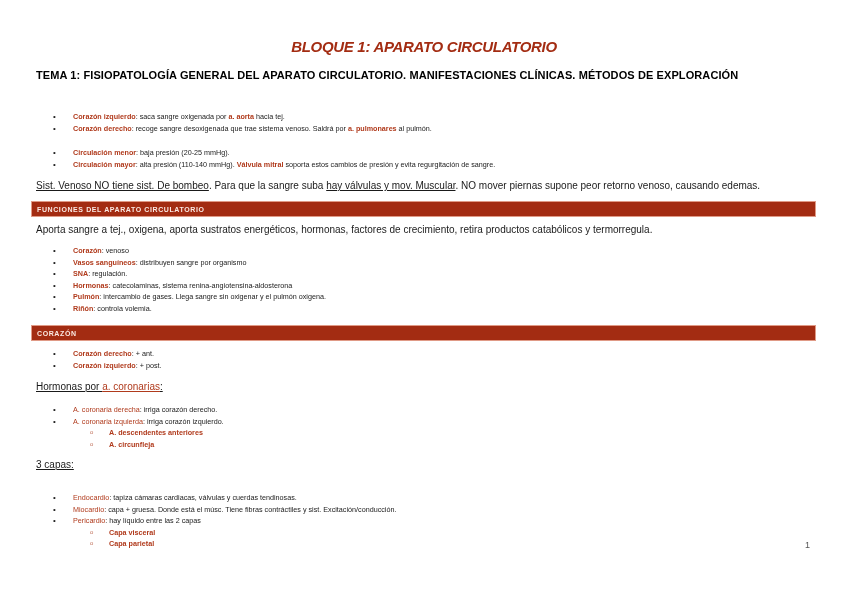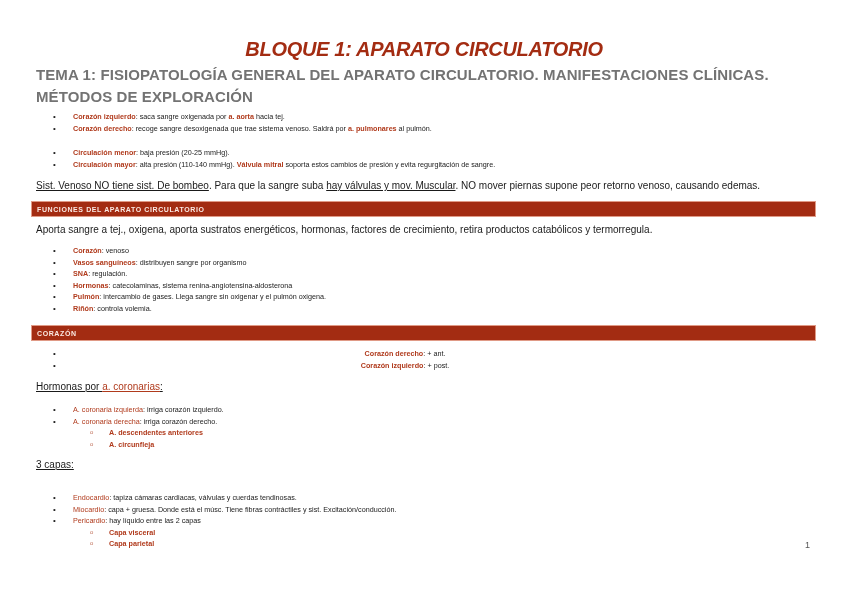--- a/index.html
+++ b/index.html
@@ -1,21 +1,21 @@
 <!DOCTYPE html>
 <html><head>
 <meta charset="utf-8">
 <style>
   html, body { margin:0; padding:0; }
   body { width:848px; height:599px; background:#ffffff; position:relative; overflow:hidden;
          font-family:"Liberation Sans", sans-serif; color:#1a1a1a; }
   .title { position:absolute; top:38px; left:0; width:848px; text-align:center;
-           font-size:20px; font-weight:bold; font-style:italic; color:#a32c12; letter-spacing:-0.3px; }
-  .subtitle { position:absolute; top:64px; left:36px; width:780px; font-size:15px; font-weight:bold;
-              color:#737373; line-height:22px; letter-spacing:0.1px; }
+           font-size:15px; font-weight:bold; font-style:italic; color:#a32c12; letter-spacing:-0.3px; }
+  .subtitle { position:absolute; top:64px; left:36px; width:780px; font-size:11px; font-weight:bold;
+              color:#000000; line-height:22px; letter-spacing:0.1px; }
   .ul { position:absolute; left:0; width:737px; margin:0; padding:0; list-style:none; }
   .li { position:relative; padding-left:73px; font-size:7.2px; line-height:11.5px; height:11.5px; white-space:nowrap; }
   .li::before { content:"\2022"; position:absolute; left:53px; top:0; font-size:8px; color:#222; }
   .li.sub { padding-left:109px; }
   .li.sub::before { content:"o"; left:90px; font-size:6px; color:#c0705a; }
   .k { color:#b03a1c; font-weight:bold; }
   .ksub { color:#b03a1c; font-weight:bold; }
   .para { position:absolute; left:36px; font-size:10px; line-height:10px; white-space:nowrap; }
   .u { text-decoration:underline; }
   .bar { position:absolute; left:31px; width:785px; height:16px; background:#a32c12;
@@ -62,32 +62,32 @@
   <li class="li"><span class="k">SNA</span><span>: regulación.</span></li>
   <li class="li"><span class="k">Hormonas</span><span>: catecolaminas, sistema renina-angiotensina-aldosterona</span></li>
   <li class="li"><span class="k">Pulmón</span><span>: intercambio de gases. Llega sangre sin oxigenar y el pulmón oxigena.</span></li>
   <li class="li"><span class="k">Riñón</span><span>: controla volemia.</span></li>
 </ul>
 
 <div class="bar" style="top:325px;">
   <span>CORAZÓN</span>
 </div>
 
-<ul class="ul" style="top:348px;text-align:center;">
+<ul class="ul" style="top:348px;">
   <li class="li"><span class="k">Corazón derecho</span><span>: + ant.</span></li>
   <li class="li"><span class="k">Corazón izquierdo</span><span>: + post.</span></li>
 </ul>
 
 <div class="para" style="top:382px;">
   <span class="u">Hormonas por </span><span class="u k" style="font-weight:normal;">a. coronarias</span><span class="u">:</span>
 </div>
 
 <ul class="ul" style="top:404px;">
+  <li class="li"><span class="k" style="font-weight:normal;">A. coronaria derecha</span><span>: irriga corazón derecho.</span></li>
   <li class="li"><span class="k" style="font-weight:normal;">A. coronaria izquierda</span><span>: irriga corazón izquierdo.</span></li>
-  <li class="li"><span class="k" style="font-weight:normal;">A. coronaria derecha</span><span>: irriga corazón derecho.</span></li>
   <li class="li sub"><span class="ksub">A. descendentes anteriores</span></li>
   <li class="li sub"><span class="ksub">A. circunfleja</span></li>
 </ul>
 
 <div class="para" style="top:460px;">
   <span class="u">3 capas:</span>
 </div>
 
 <ul class="ul" style="top:492px;">
   <li class="li"><span class="k" style="font-weight:normal;">Endocardio</span><span>: tapiza cámaras cardiacas, válvulas y cuerdas tendinosas.</span></li>

